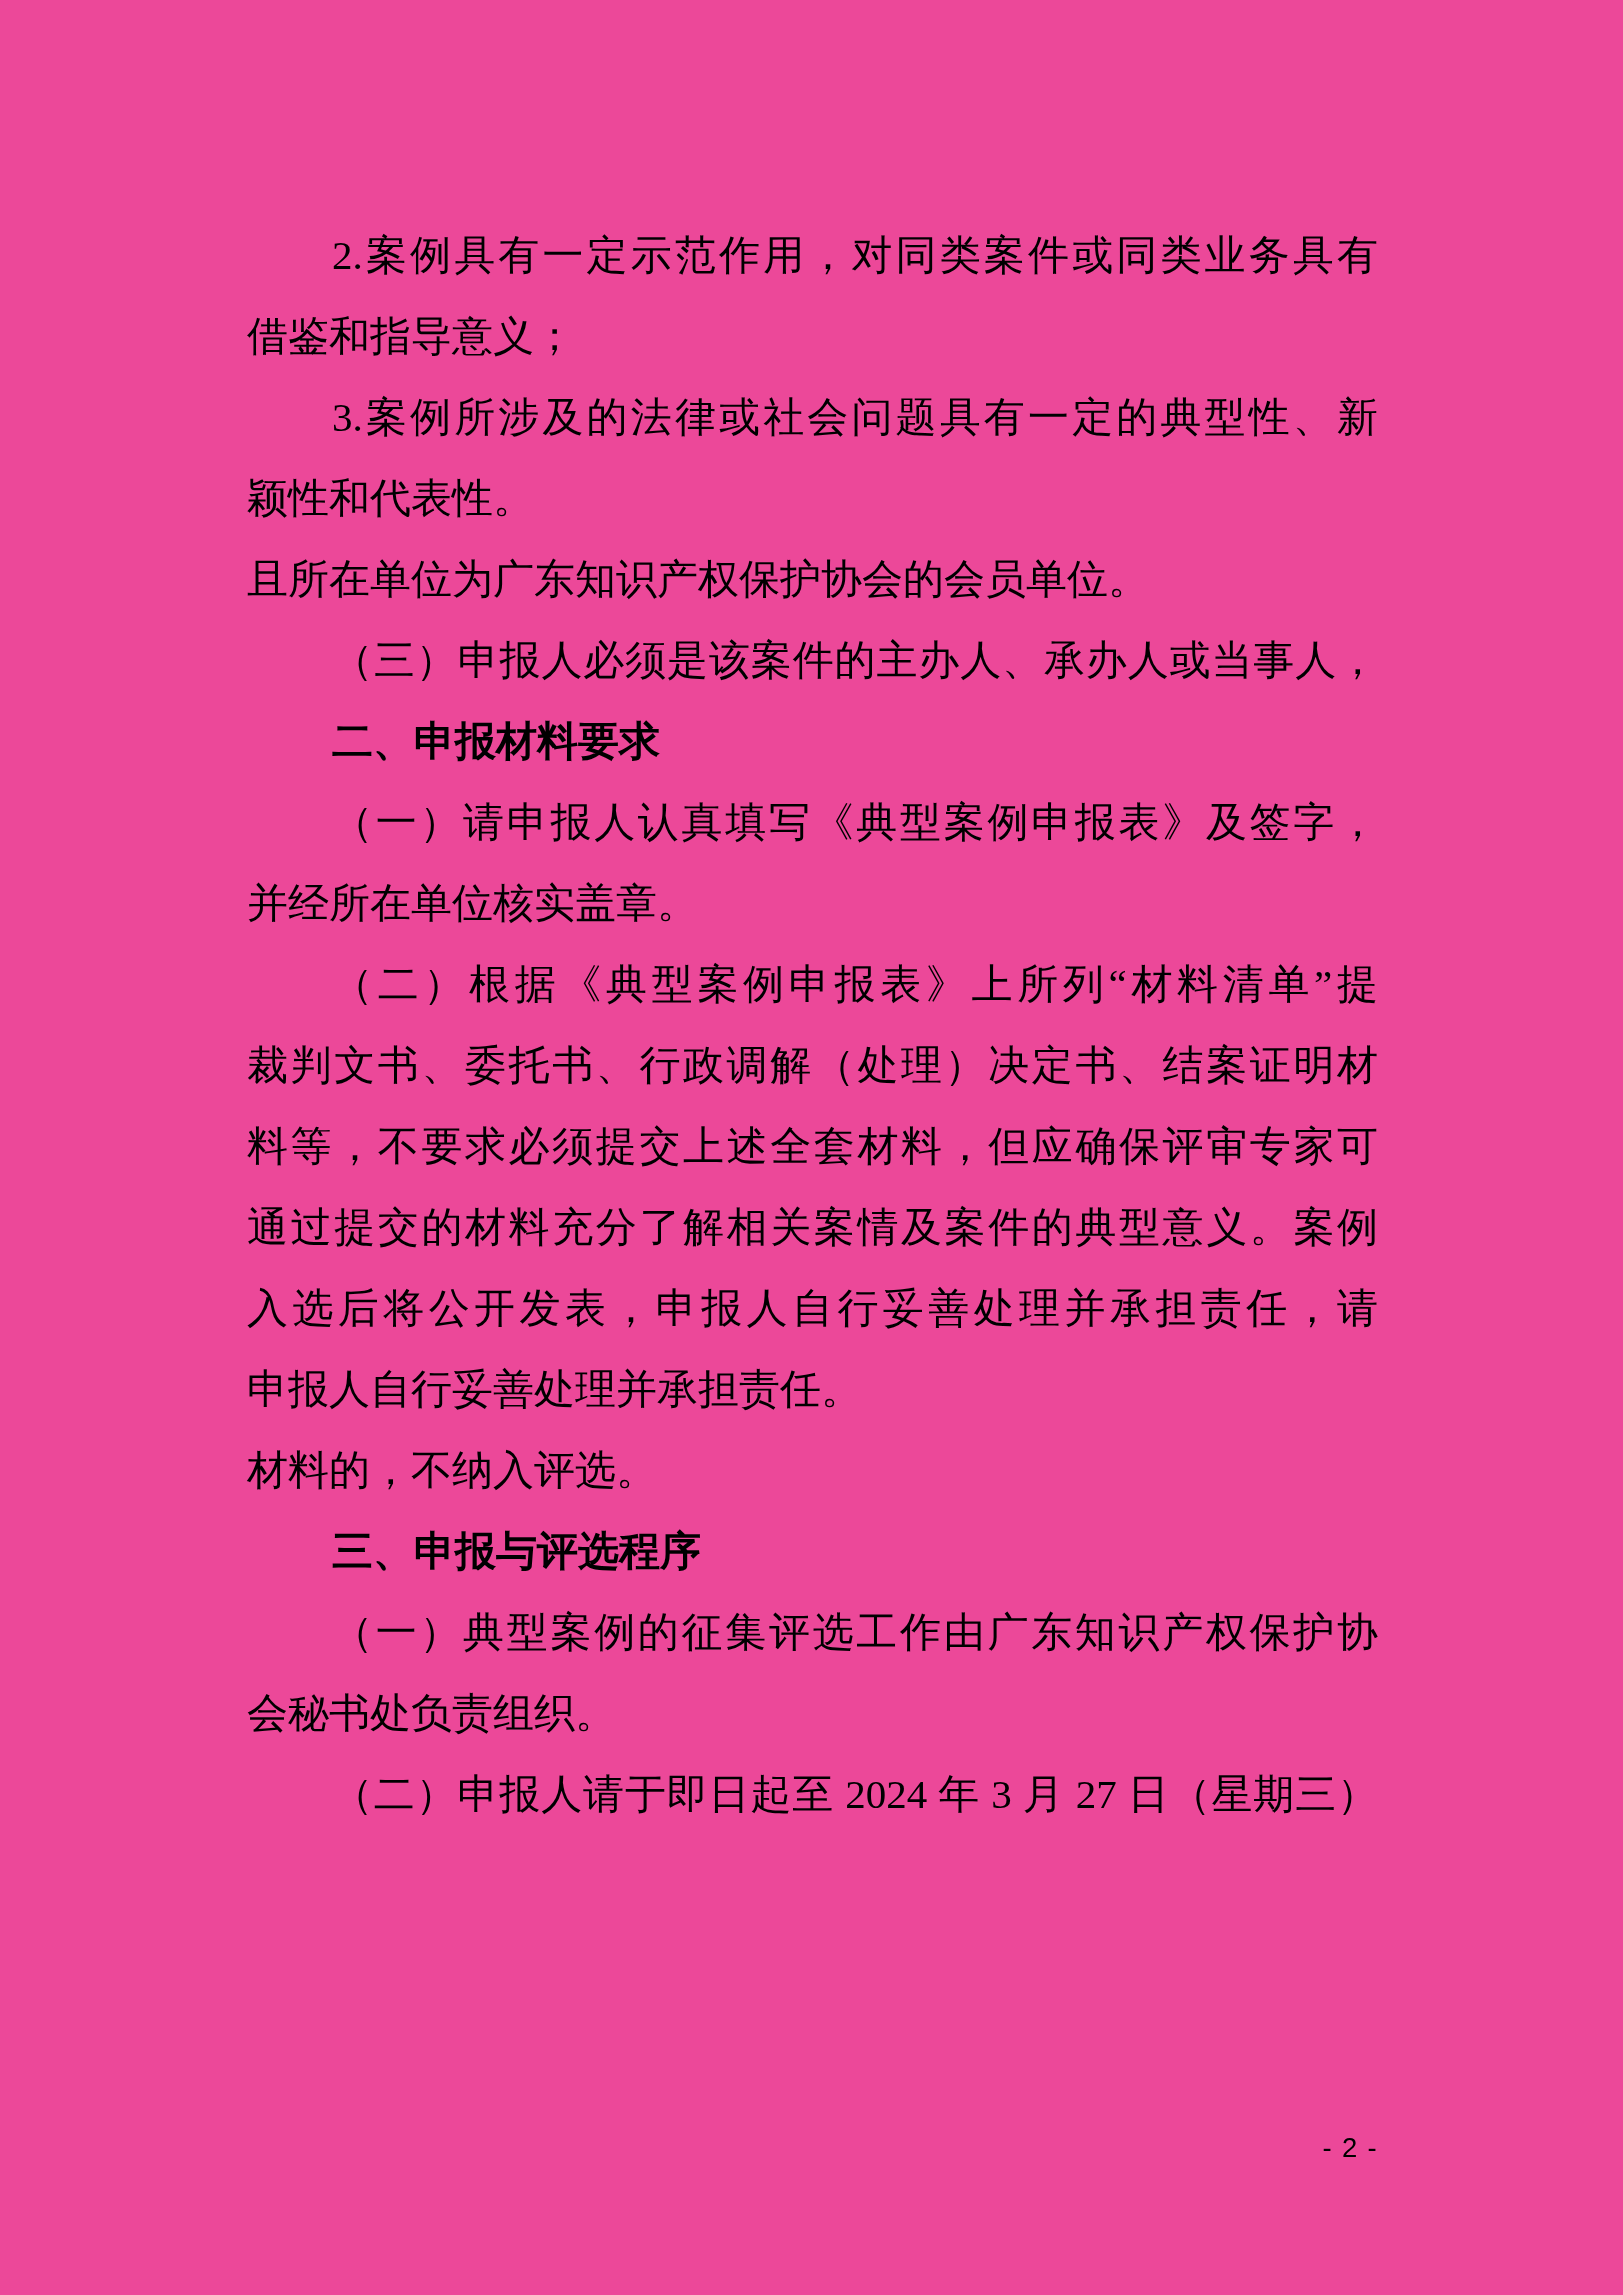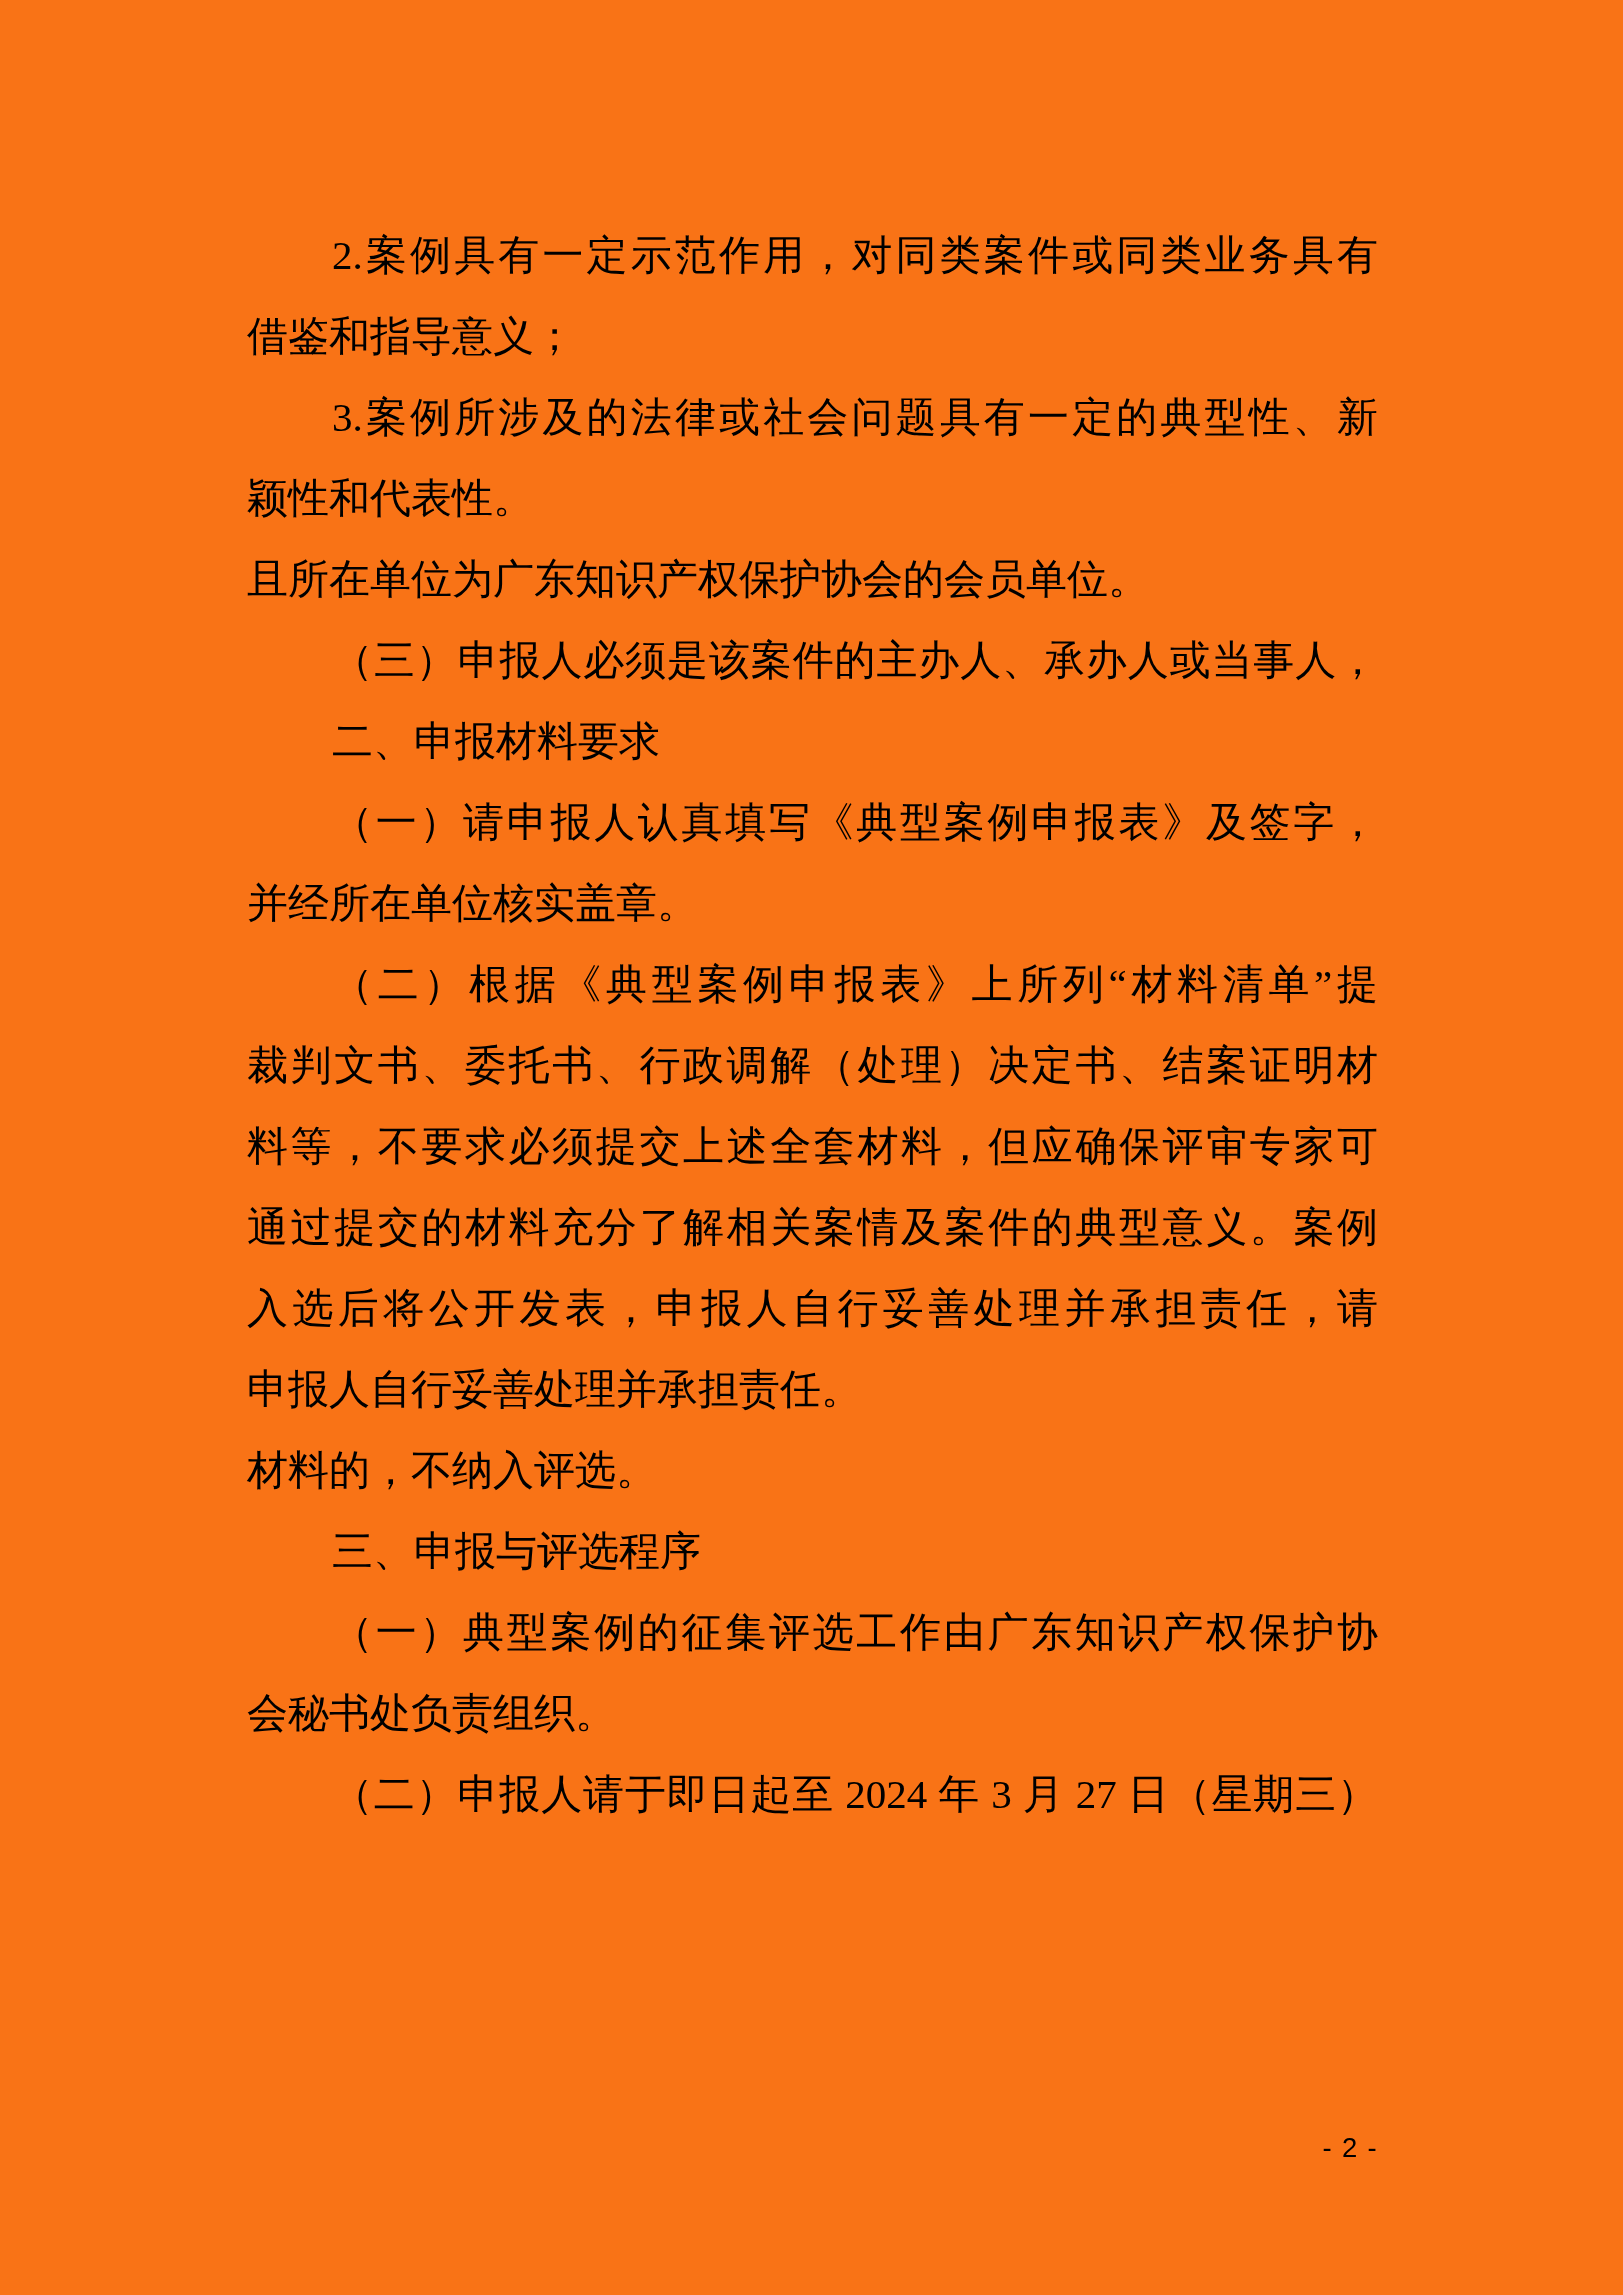--- a/index.html
+++ b/index.html
@@ -9,21 +9,21 @@
   }
   body {
     width: 1623px;
     height: 2295px;
     position: relative;
   }
   .page {
     position: relative;
     width: 1623px;
     height: 2295px;
-    background: #f97316;
+    background: #ec4899;
     overflow: hidden;
   }
   .text-block {
     position: absolute;
     left: 247px;
     top: 215px;
     width: 1131px;
   }
   .line {
     height: 81px;
@@ -37,21 +37,21 @@
   }
   .line.indent {
     padding-left: 85px;
   }
   .line.justify {
     text-align: justify;
     text-align-last: justify;
   }
   .line.bold {
     font-family: "Liberation Sans", "DejaVu Sans", sans-serif;
-    font-weight: 400;
+    font-weight: 700;
   }
   .footer {
     position: absolute;
     left: 247px;
     top: 2128px;
     width: 1131px;
     text-align: right;
   }
   .page-number {
     font-family: "Liberation Sans", "DejaVu Sans", sans-serif;

